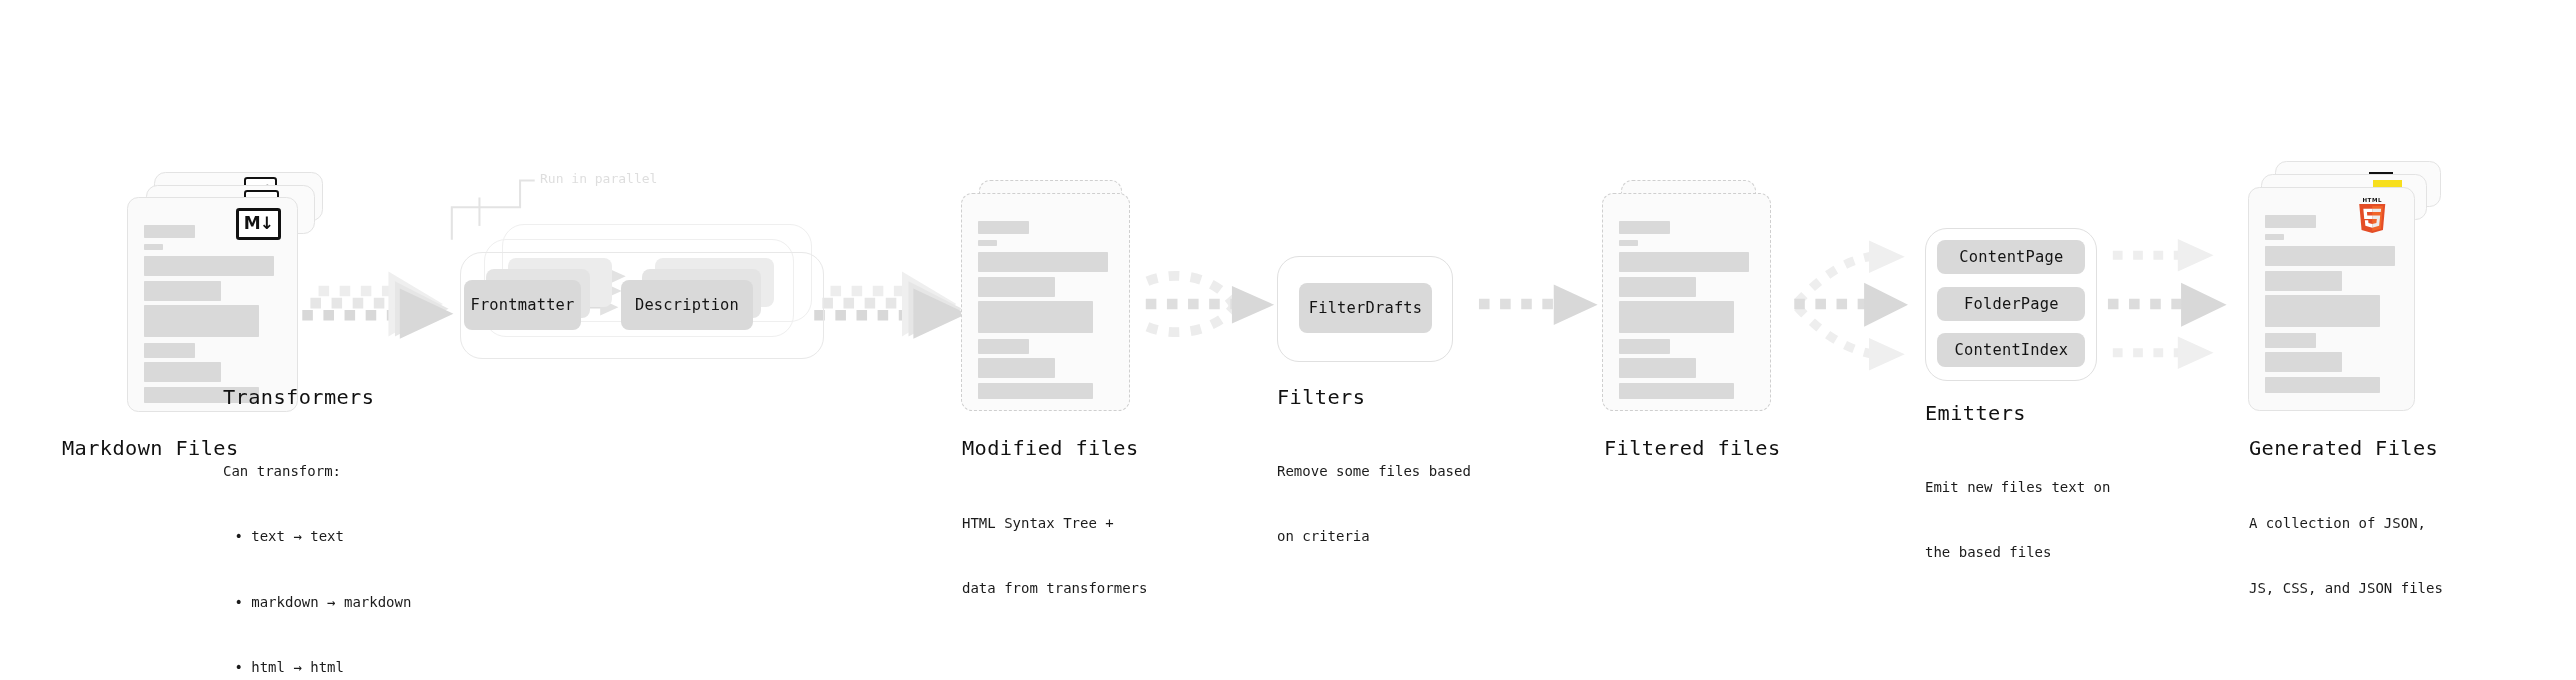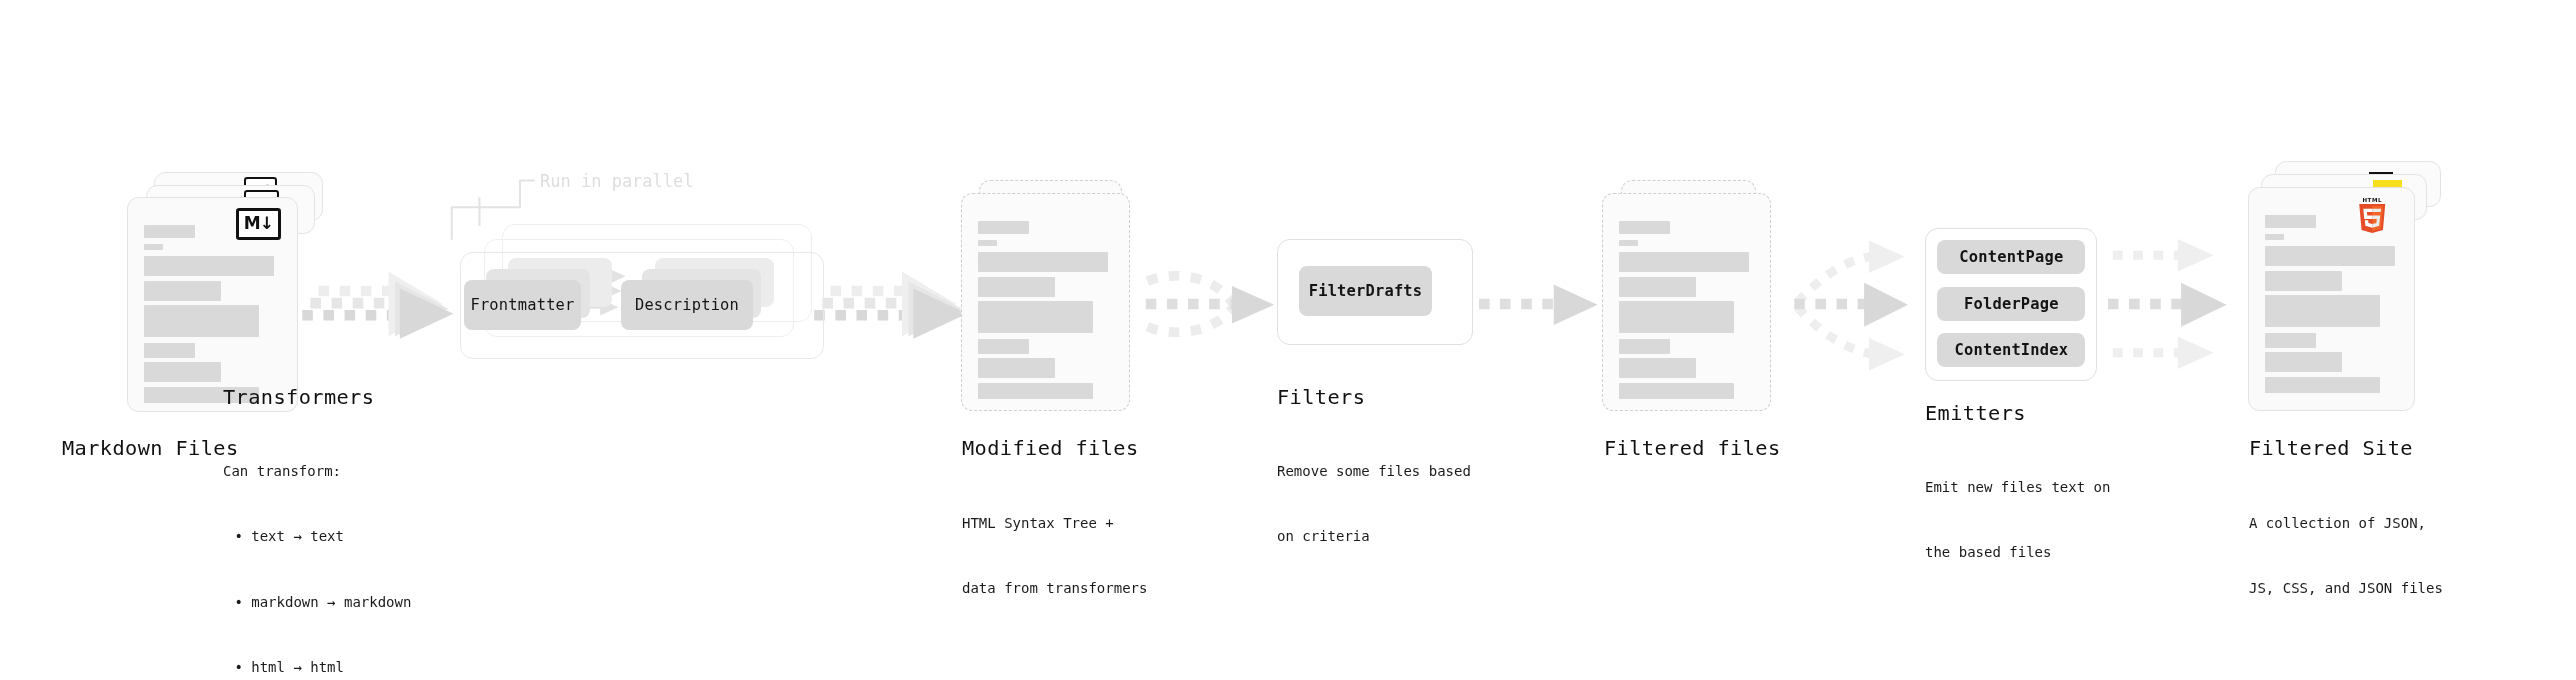--- a/index.html
+++ b/index.html
@@ -29,36 +29,36 @@
     font-family:"DejaVu Sans","Liberation Sans",sans-serif;
     font-weight:bold;letter-spacing:-0.8px;color:#111;line-height:1;
   }
   .css-badge{position:absolute;background:#2965f1;}
   .css-badge .cap{position:absolute;left:0;right:0;top:-5.7px;height:5.7px;background:#111;}
   .js-badge{position:absolute;background:#f7df1e;}
   .html5{position:absolute;}
 
   
   .box{
-    position:absolute;border:1.6px solid #e0e0e0;border-radius:13px;
-    background:#ffffff;box-sizing:border-box;font-weight:bold;
+    position:absolute;border:1.6px solid #e0e0e0;border-radius:22px;
+    background:#ffffff;box-sizing:border-box;
   }
   .box.ghost{background:transparent;border-color:#efefef;}
   .chip{
     position:absolute;background:#d9d9d9;border-radius:8.1px;
     display:flex;align-items:center;justify-content:center;
     font-size:15.4px;color:#141414;letter-spacing:0.2px;white-space:nowrap;
   }
   .chip.ghost{background:#ececec;}
   .chip.ghost2{background:#e4e4e4;}
 
   
   .title{position:absolute;font-size:20.3px;letter-spacing:0.4px;color:#111;white-space:nowrap;}
   .sub{position:absolute;font-size:14px;line-height:1.55;color:#1b1b1b;white-space:pre;}
-  .ghost-label{position:absolute;font-size:17px;color:#dedede;white-space:nowrap;}
+  .ghost-label{position:absolute;font-size:13px;color:#dedede;white-space:nowrap;}
 
   
   svg.layer{position:absolute;left:0;top:0;width:2576px;height:681px;pointer-events:none;}
 </style>
 </head>
 <body>
 
 <div class="stage">
 
   <svg class="layer" viewBox="0 0 3170 838">
@@ -202,21 +202,21 @@
     </div>
 
     <div class="title" style="left:962px;top:436px;">Modified files</div>
     <div class="sub" style="left:962px;top:470px;">
       <div>HTML Syntax Tree +</div>
       <div>data from transformers</div>
     </div>
   </div>
 
   <div class="node">
-    <div class="box" style="left:1277px;top:239px;width:196px;height:106px;">
+    <div class="box" style="left:1277px;top:256px;width:176px;height:106px;">
       <div class="chip" style="left:21px;top:26px;width:133px;height:50px;">FilterDrafts</div>
     </div>
     <div class="title" style="left:1277px;top:385px;">Filters</div>
     <div class="sub" style="left:1277px;top:418px;">
       <div>Remove some files based</div>
       <div>on criteria</div>
     </div>
   </div>
 
   <div class="node">
@@ -272,21 +272,21 @@
       <div class="bar" style="left:16.3px;top:27px;width:51px;height:13px;"></div>
       <div class="bar" style="left:16.3px;top:46px;width:18.7px;height:5.7px;"></div>
       <div class="bar" style="left:16.3px;top:58px;width:130px;height:19.5px;"></div>
       <div class="bar" style="left:16.3px;top:83px;width:77px;height:19.5px;"></div>
       <div class="bar" style="left:16.3px;top:107px;width:115px;height:32px;"></div>
       <div class="bar" style="left:16.3px;top:145px;width:51px;height:14.6px;"></div>
       <div class="bar" style="left:16.3px;top:164px;width:77px;height:19.5px;"></div>
       <div class="bar" style="left:16.3px;top:189px;width:115px;height:16.3px;"></div>
     </div>
 
-    <div class="title" style="left:2249px;top:436px;">Filtered Site</div>
+    <div class="title" style="left:2249px;top:436px;">Generated Files</div>
     <div class="sub" style="left:2249px;top:470px;">
       <div>A collection of JSON,</div>
       <div>JS, CSS, and JSON files</div>
     </div>
   </div>
 
 </div>
 
 
 </body></html>

